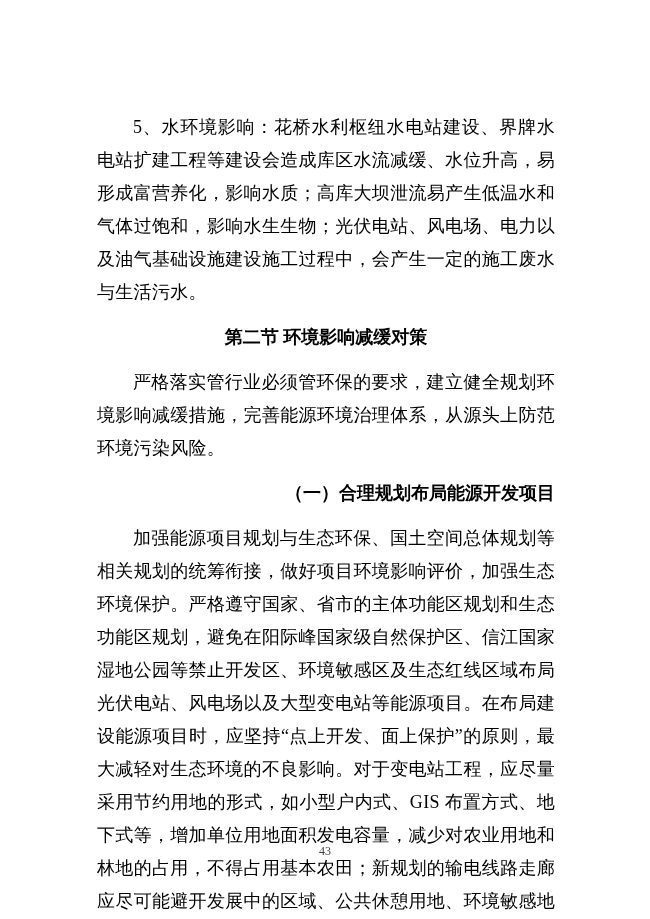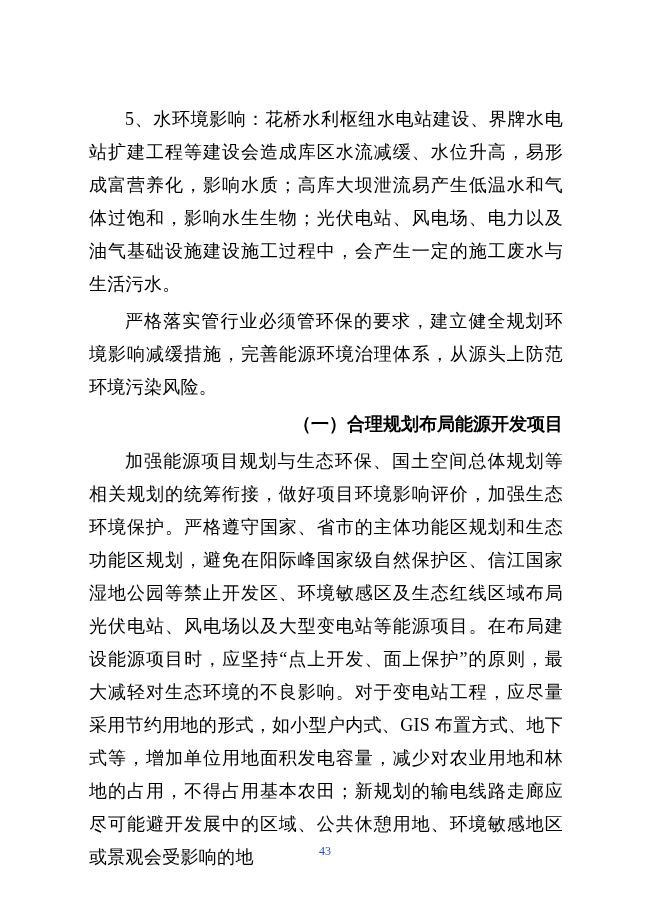--- a/index.html
+++ b/index.html
@@ -13,21 +13,21 @@
     position: relative;
     overflow: hidden;
   }
   .content {
     position: absolute;
     top: 99px;
     left: 85px;
     right: 83px;
   }
   .para, .heading, .subheading {
-    margin: 4px;
+    margin: 12px;
     font-size: 18px;
     line-height: 33px;
   }
   .para {
     font-weight: normal;
     text-align: justify;
     text-justify: inter-ideograph;
     text-indent: 2em;
     letter-spacing: 0.3px;
   }
@@ -40,26 +40,27 @@
     text-indent: 2em;
     text-align: right;
   }
   .page-number {
     position: absolute;
     bottom: 60px;
     left: 0;
     right: 0;
     text-align: center;
     font-size: 12px;
-    color: #1d4ed8;
+    color: #404040;
   }
 </style>
 </head>
 <body>
 
 <div class="content">
   <p class="para">5、水环境影响：花桥水利枢纽水电站建设、界牌水电站扩建工程等建设会造成库区水流减缓、水位升高，易形成富营养化，影响水质；高库大坝泄流易产生低温水和气体过饱和，影响水生生物；光伏电站、风电场、电力以及油气基础设施建设施工过程中，会产生一定的施工废水与生活污水。</p>
+  <h2 class="heading">第二节 环境影响减缓对策</h2>
   <p class="para">严格落实管行业必须管环保的要求，建立健全规划环境影响减缓措施，完善能源环境治理体系，从源头上防范环境污染风险。</p>
   <h3 class="subheading">（一）合理规划布局能源开发项目</h3>
   <p class="para">加强能源项目规划与生态环保、国土空间总体规划等相关规划的统筹衔接，做好项目环境影响评价，加强生态环境保护。严格遵守国家、省市的主体功能区规划和生态功能区规划，避免在阳际峰国家级自然保护区、信江国家湿地公园等禁止开发区、环境敏感区及生态红线区域布局光伏电站、风电场以及大型变电站等能源项目。在布局建设能源项目时，应坚持“点上开发、面上保护”的原则，最大减轻对生态环境的不良影响。对于变电站工程，应尽量采用节约用地的形式，如小型户内式、GIS 布置方式、地下式等，增加单位用地面积发电容量，减少对农业用地和林地的占用，不得占用基本农田；新规划的输电线路走廊应尽可能避开发展中的区域、公共休憩用地、环境敏感地区或景观会受影响的地</p>
 </div>
 
 <div class="page-number">43</div>
 
 </body></html>

